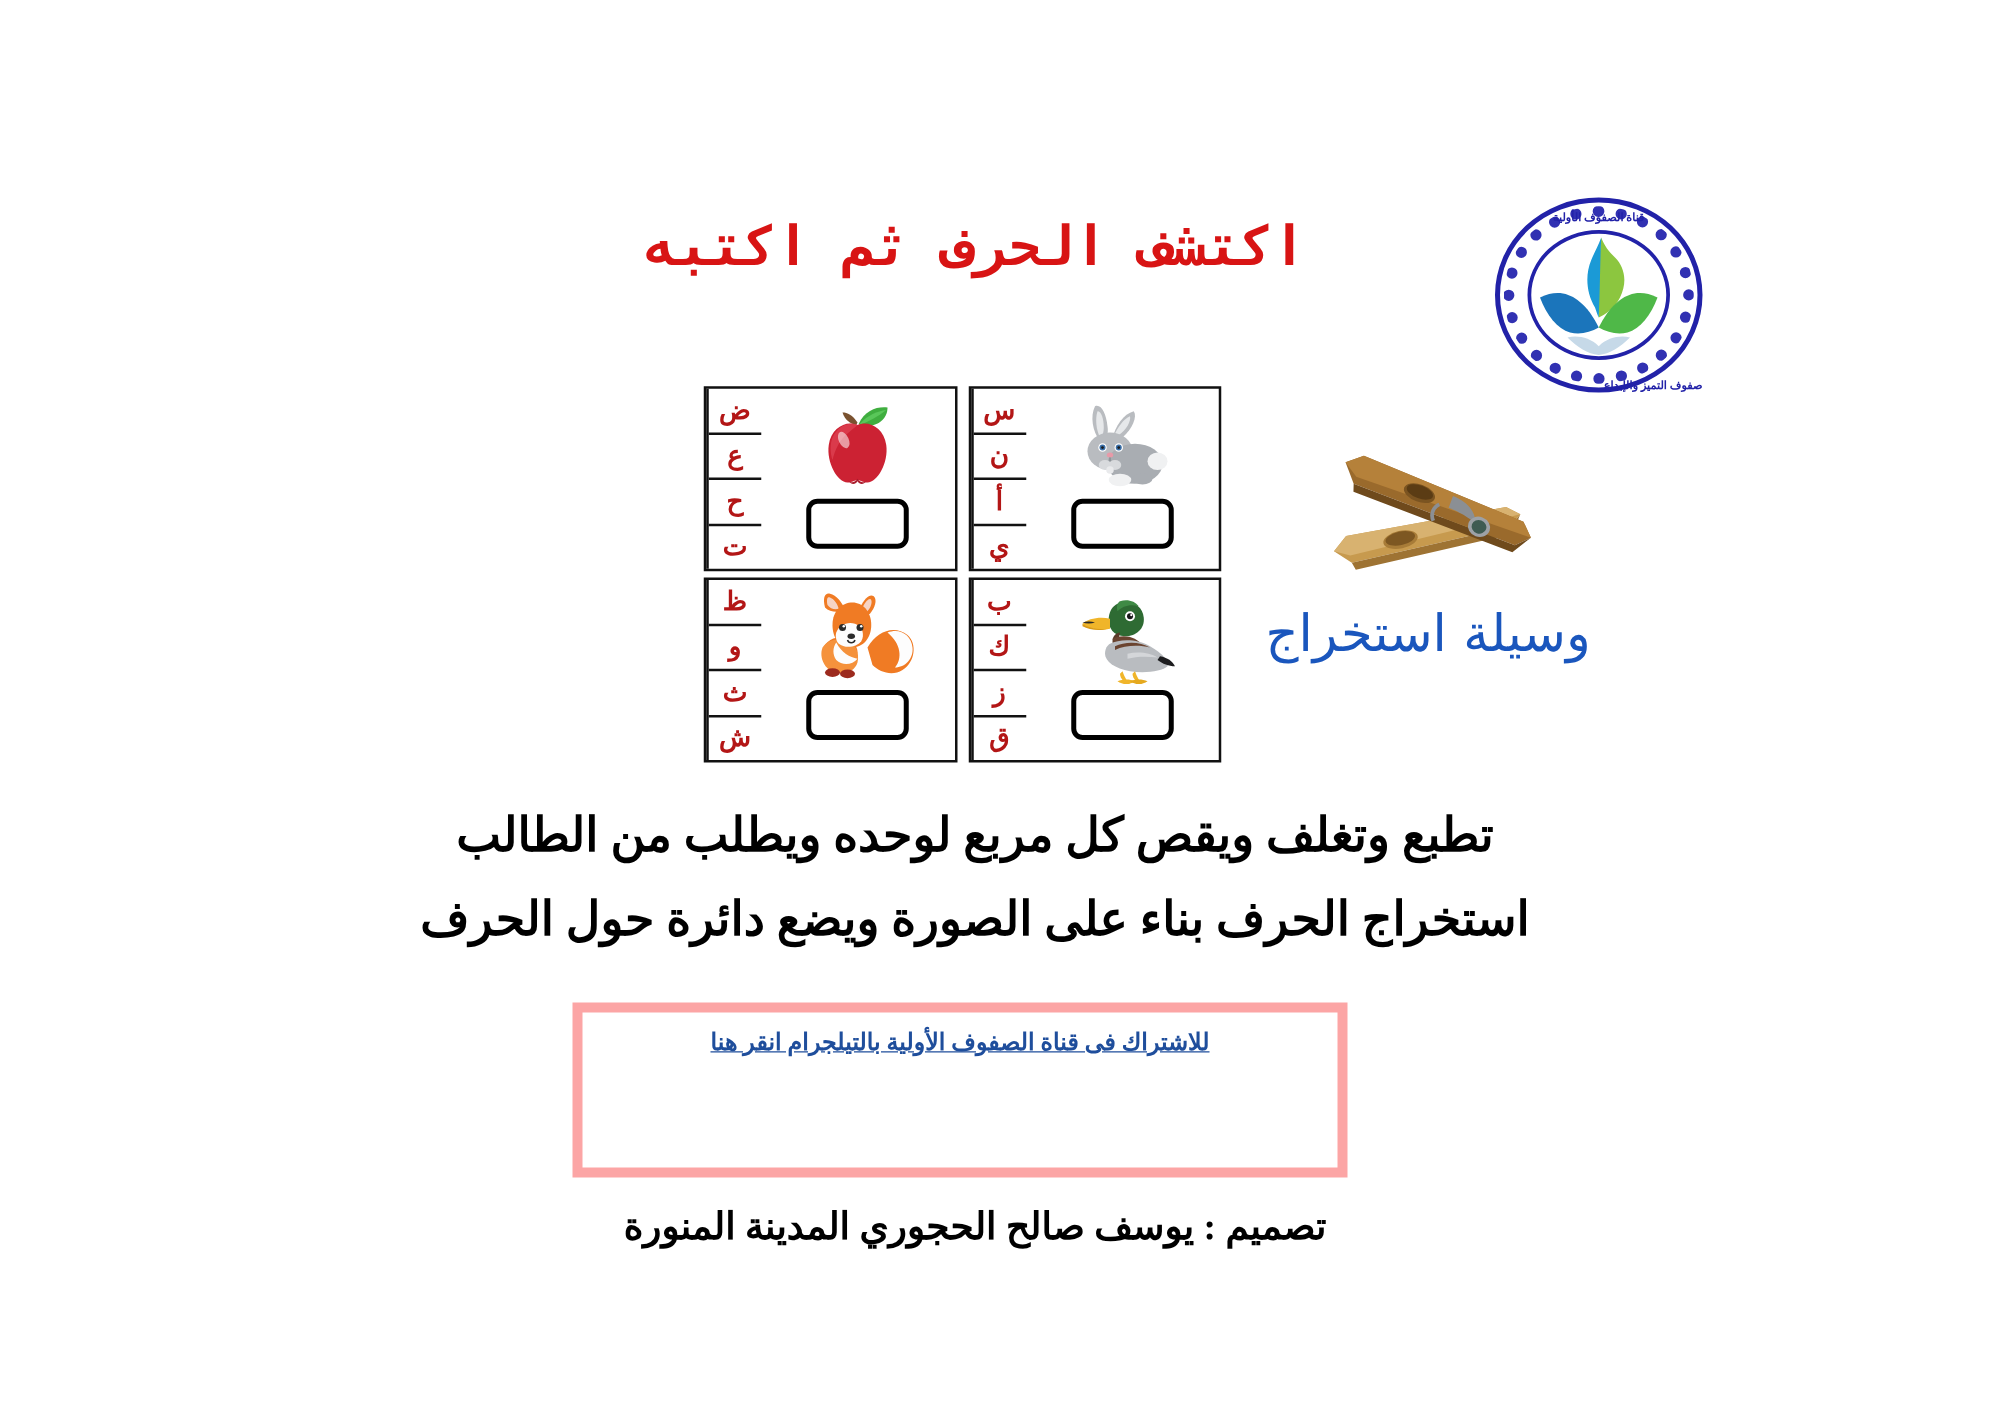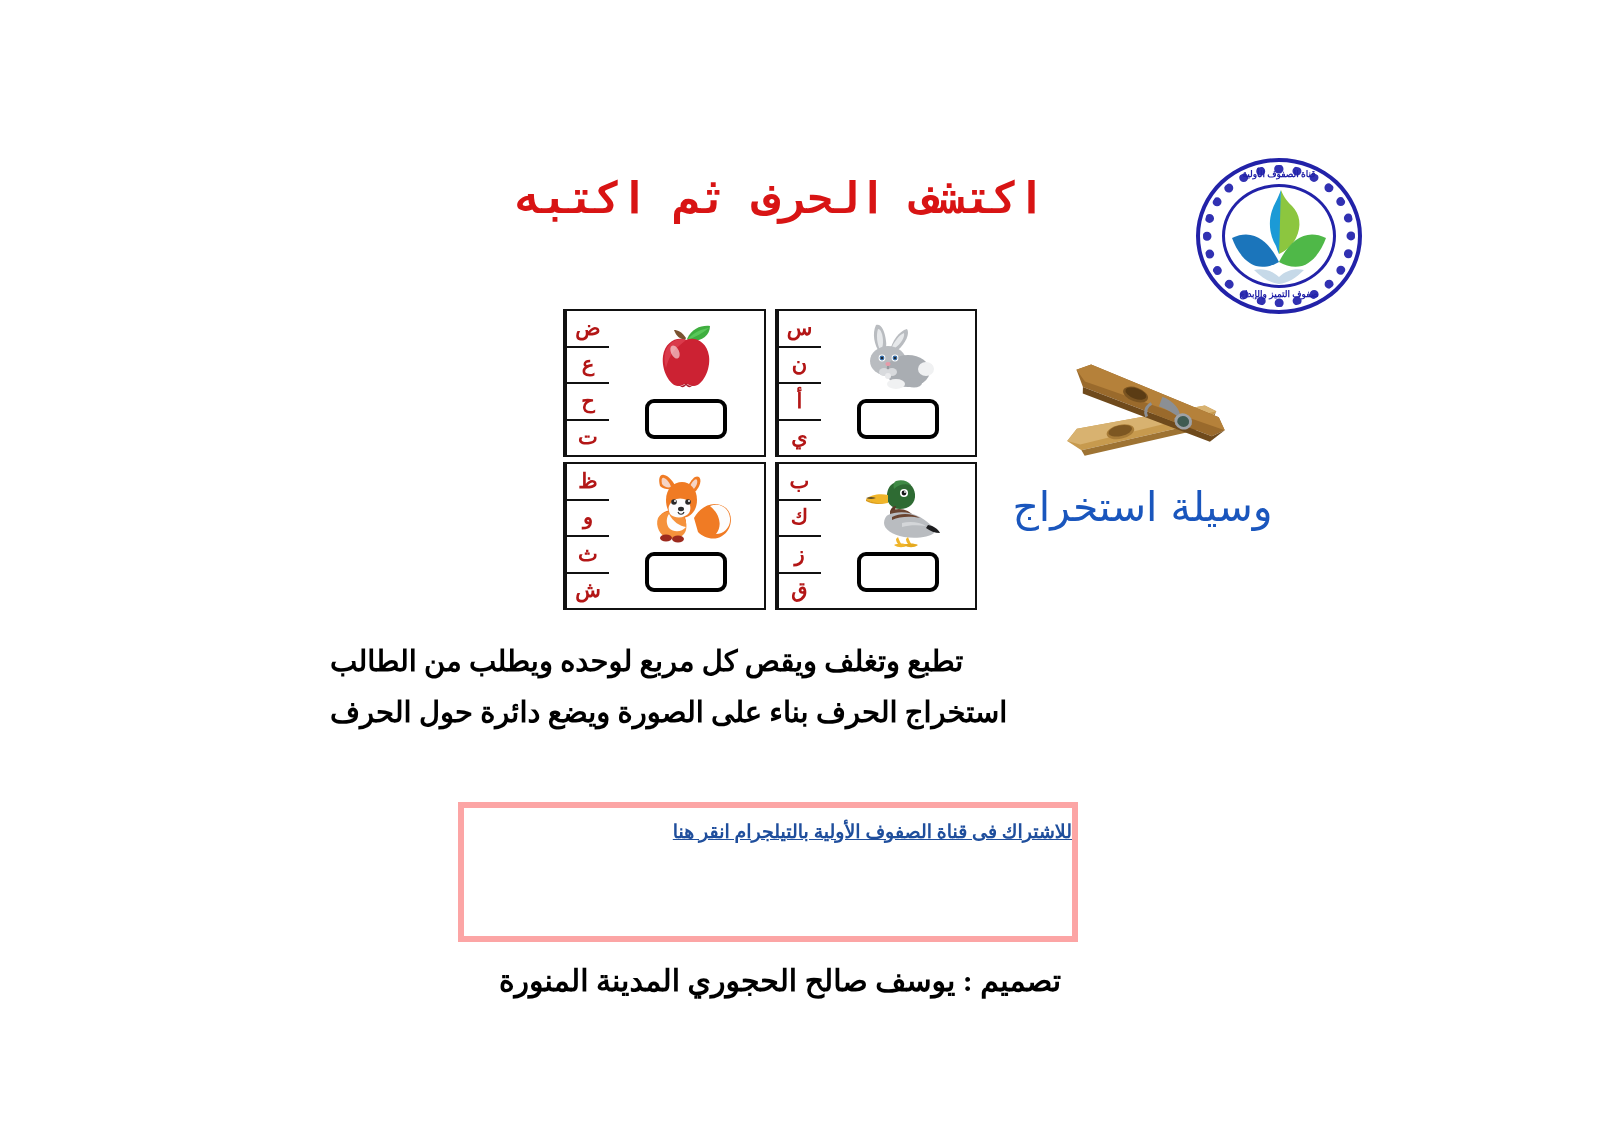--- a/index.html
+++ b/index.html
@@ -66,21 +66,21 @@
     position: absolute;
     left: 0; right: 0;
     text-align: center;
     color: #2222a8;
     font-size: 9px;
     font-weight: bold;
     letter-spacing: .5px;
     direction: rtl;
   }
   .logo .ring-text-top { top: 11px; }
-  .logo .ring-text-bottom { bottom: 15px; }
+  .logo .ring-text-bottom { bottom: 1px; text-align: right; }
   .logo .emblem {
     position: absolute;
     left: 30px; top: 26px;
     width: 106px; height: 104px;
   }
 
   
   .card-grid {
     position: absolute;
     left: 563px;
@@ -171,41 +171,41 @@
     direction: rtl;
     white-space: nowrap;
   }
 
   
   .instructions {
     position: absolute;
     left: 330px;
     top: 636px;
     width: 900px;
-    text-align: left;
+    text-align: center;
     direction: rtl;
     color: #000;
     font-family: "Liberation Serif", "DejaVu Serif", serif;
     font-weight: bold;
-    font-size: 29px;
+    font-size: 38px;
     line-height: 1.77;
   }
   .instructions div { white-space: nowrap; }
 
   
   .links-box {
     position: absolute;
     left: 458px;
     top: 802px;
     width: 620px;
     height: 140px;
-    border: 6px solid #fca5a5;
-    box-sizing: border-box;
-    direction: rtl;
-    text-align: right;
+    border: 8px solid #fca5a5;
+    box-sizing: border-box;
+    direction: rtl;
+    text-align: center;
     padding-top: 12px;
   }
   .link-line {
     display: block;
     margin: 0 auto 13px auto;
     font-family: "Liberation Serif", "DejaVu Serif", serif;
     font-weight: bold;
     font-size: 19px;
     text-decoration: underline;
     white-space: nowrap;

